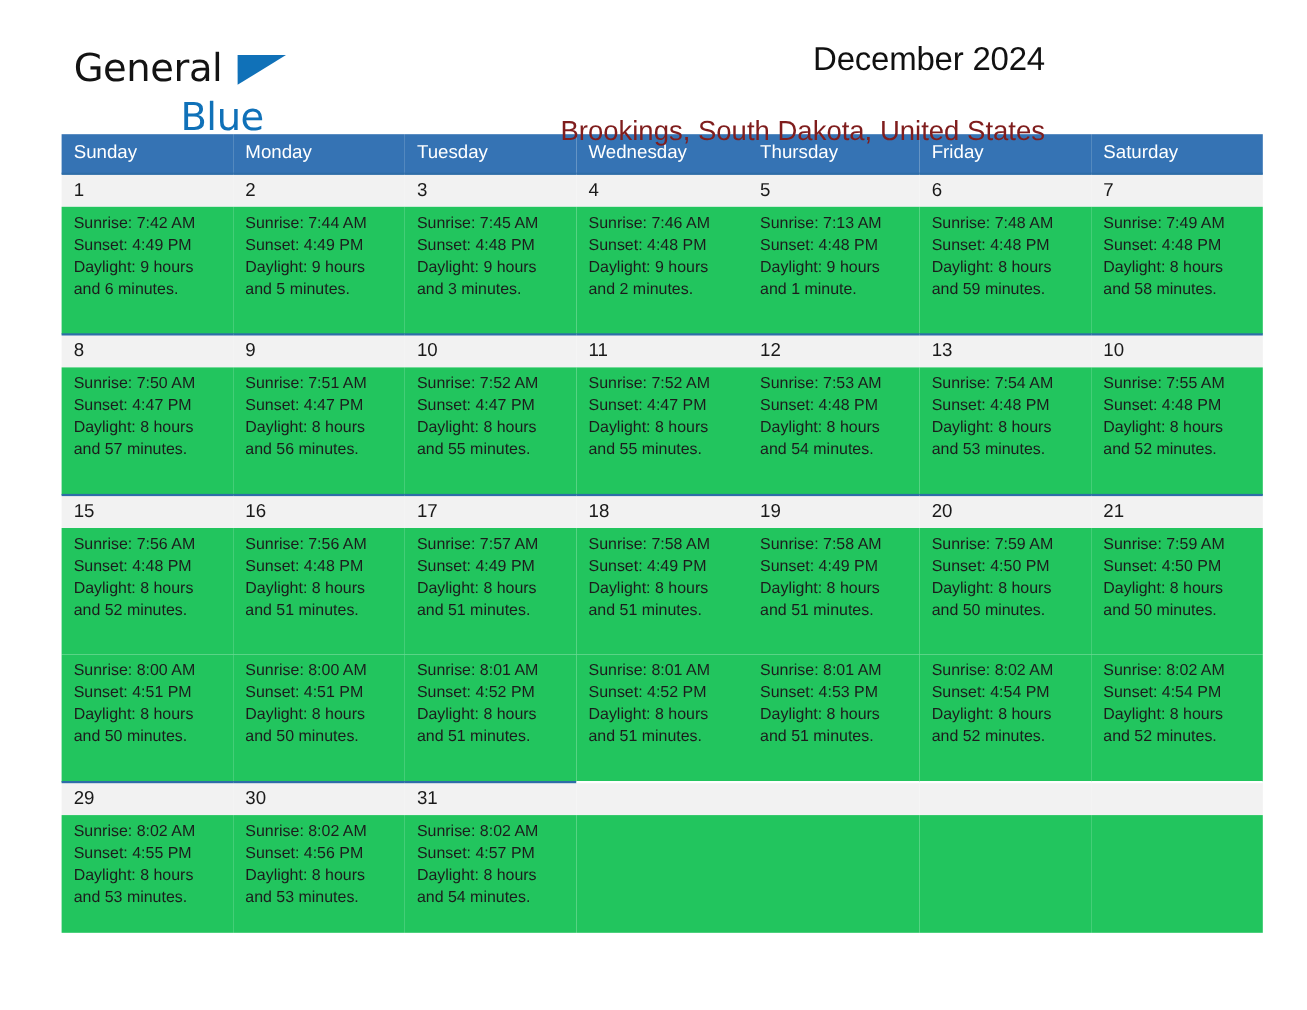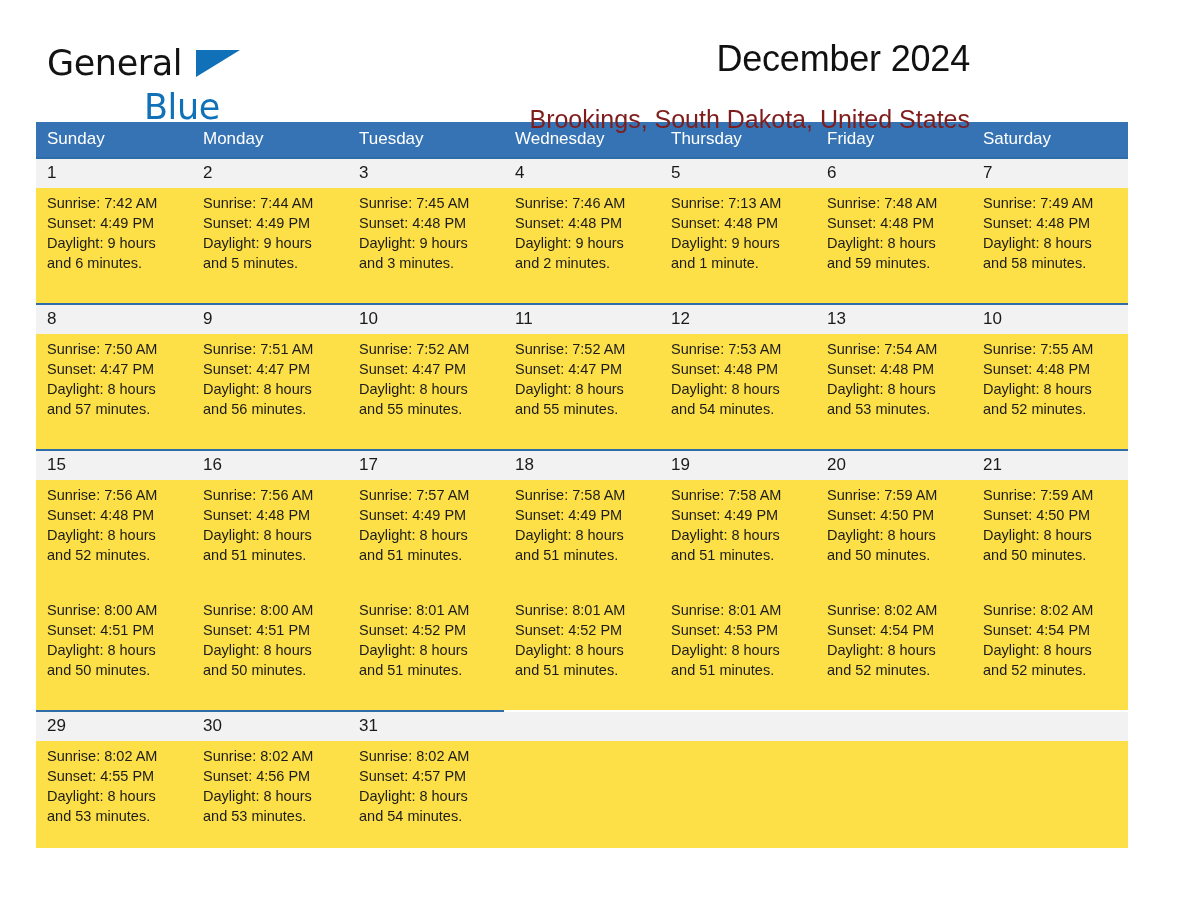--- a/index.html
+++ b/index.html
@@ -13,21 +13,21 @@
     height: 918px;
     font-family: "Liberation Sans", sans-serif;
     color: #1a1a1a;
     overflow: hidden;
   }
   .page {
     position: relative;
     width: 1016px;
     height: 918px;
     box-sizing: border-box;
-    padding: 0 36px;
+    padding: 0 56px;
   }
 
   
   .topbar {
     position: relative;
     height: 118px;
   }
   .brand {
     position: absolute;
     left: 11px;
@@ -61,21 +61,21 @@
     margin-top: 6px;
     font-size: 35px;
     color: #1071b8;
     font-family: "DejaVu Sans", sans-serif;
     letter-spacing: -0.4px;
   }
   .title {
     position: absolute;
     right: 10px;
     top: 38px;
-    font-size: 36px;
+    font-size: 30px;
     font-weight: 400;
     color: #111111;
     letter-spacing: -0.2px;
     white-space: nowrap;
   }
   .subtitle {
     position: absolute;
     right: 10px;
     top: 105px;
     font-size: 25px;
@@ -112,21 +112,21 @@
     color: #1a1a1a;
     padding: 4px 0 5px 11px;
     vertical-align: top;
     height: 20px;
   }
   tbody tr.daynum-row td.empty {
     background: #f2f2f2;
     border-top: 2px solid #ffffff;
   }
   tbody tr.info-row td {
-    background: #fde047;
+    background: #22c55e;
     font-size: 14.5px;
     line-height: 20px;
     color: #1c1c1c;
     padding: 5px 10px 16px 11px;
     vertical-align: top;
     height: 94px;
   }
   tbody tr.info-row.last td {
     height: 86px;
   }

